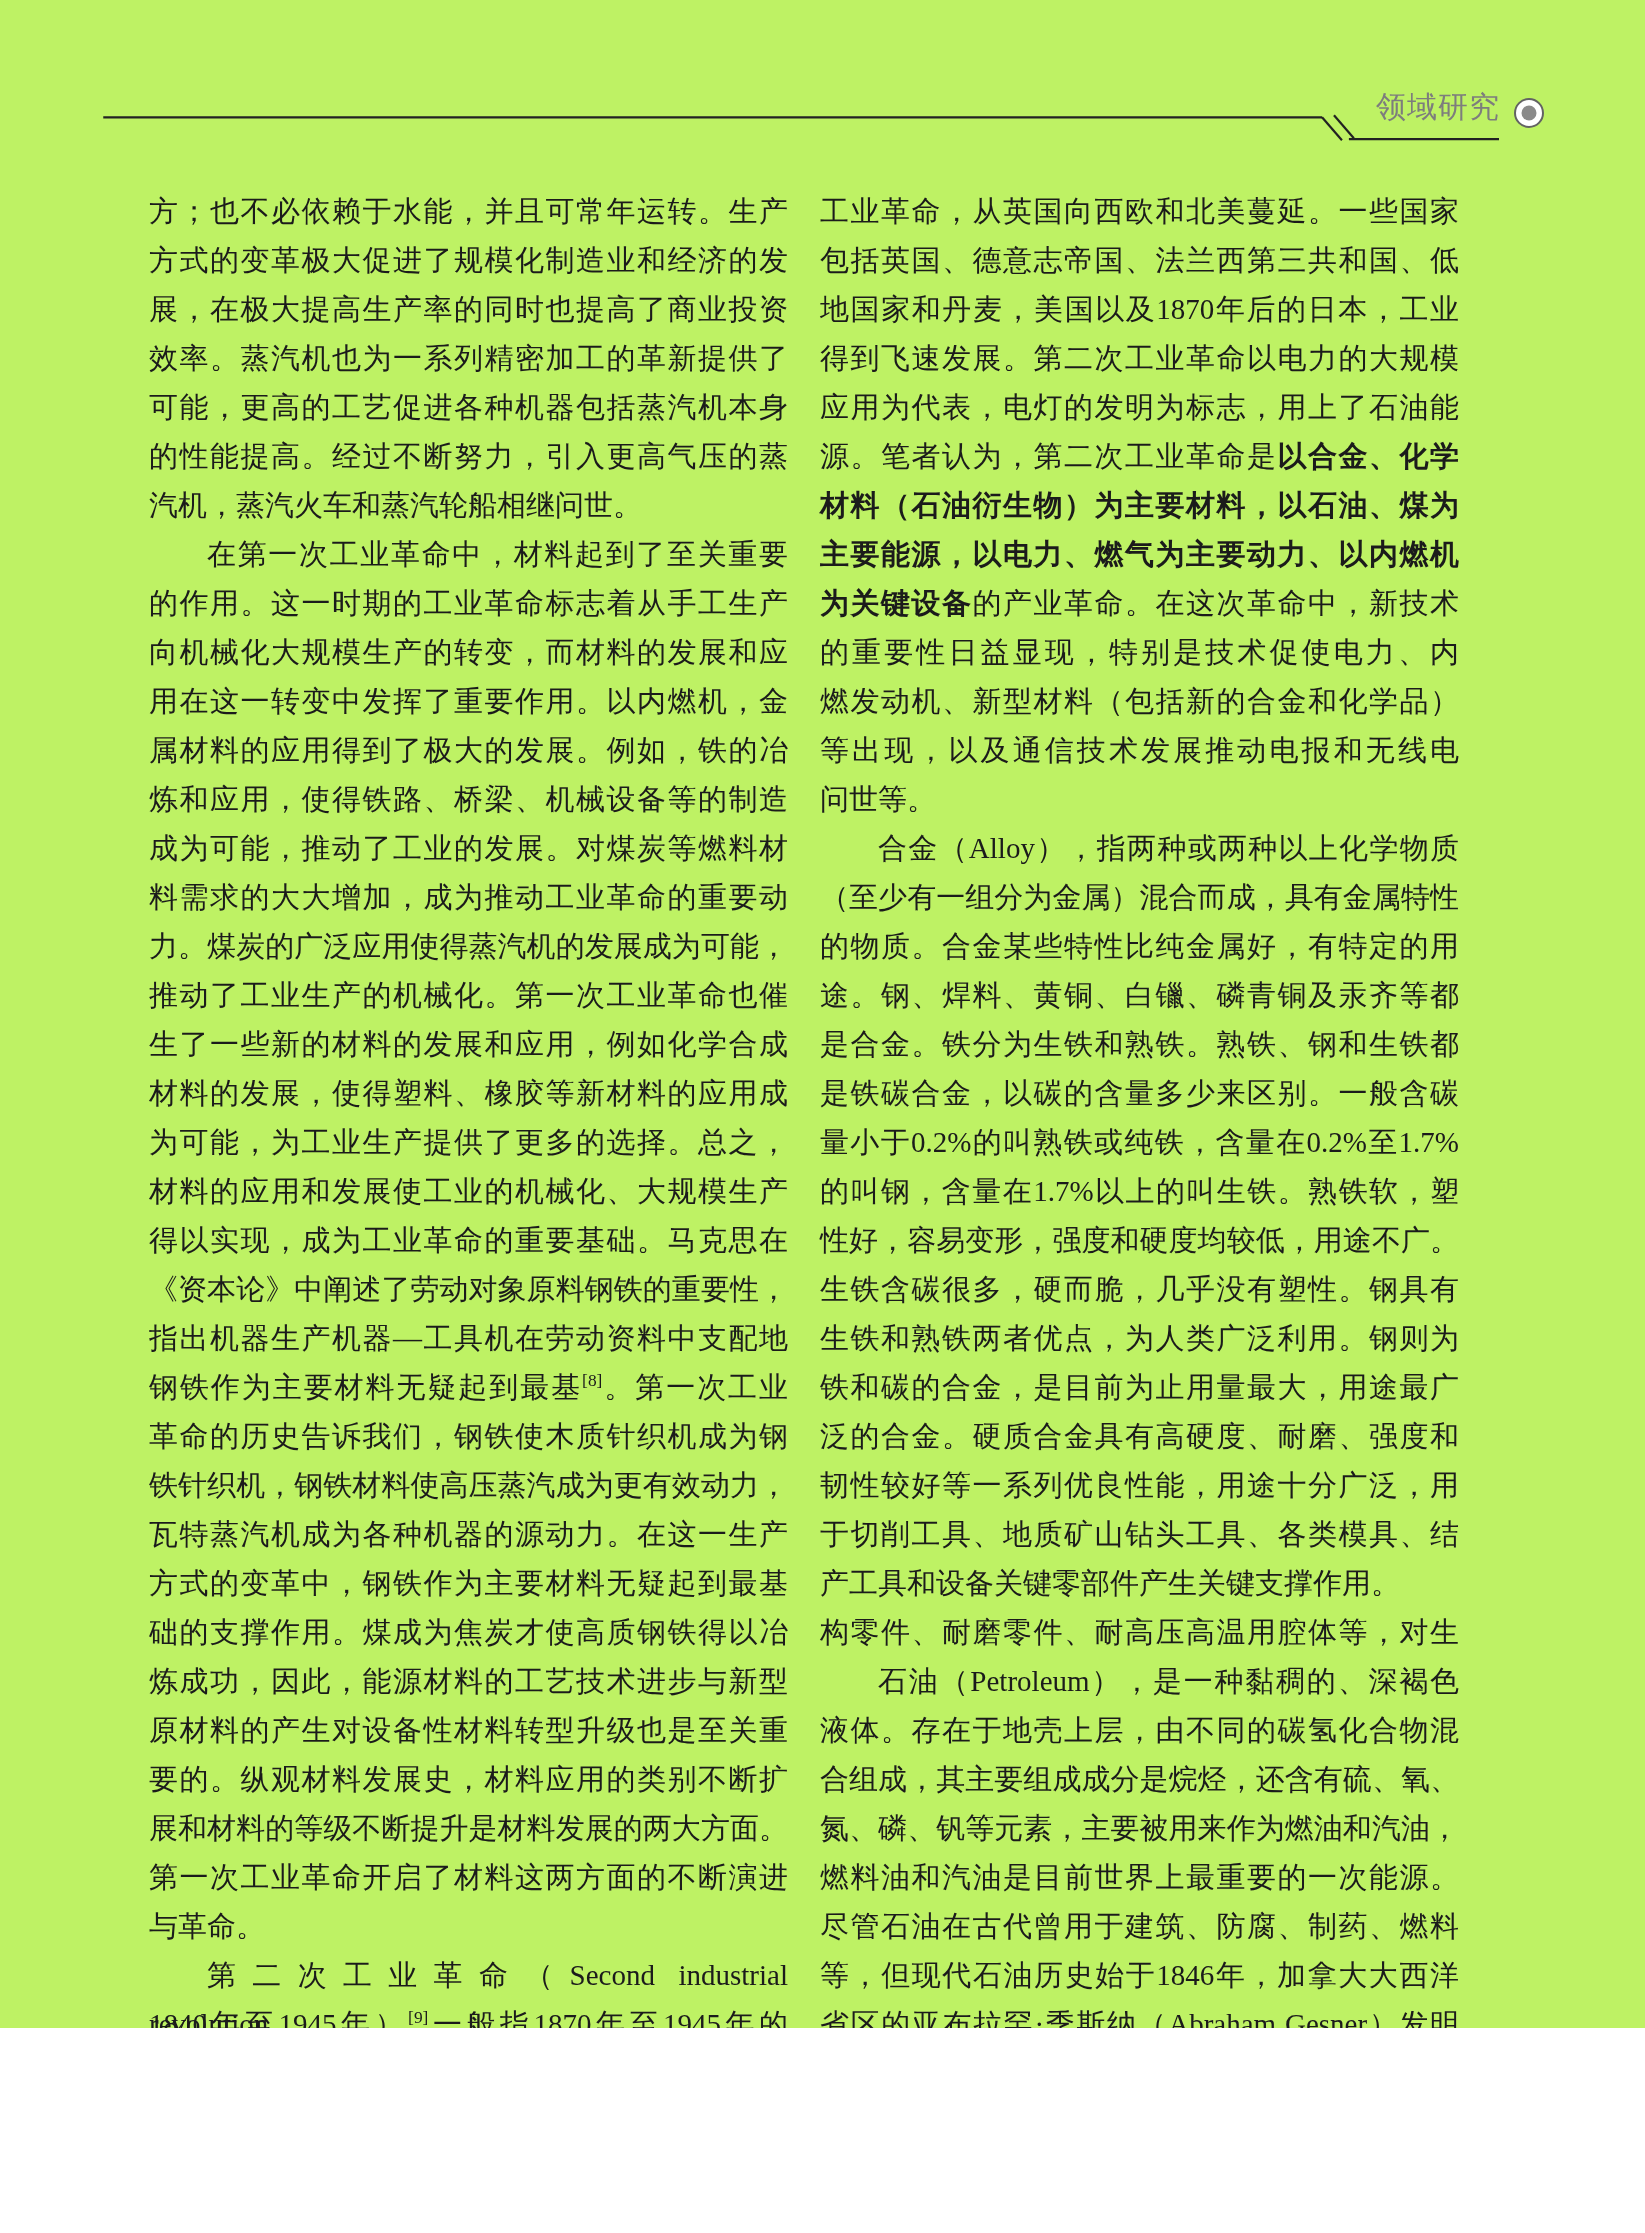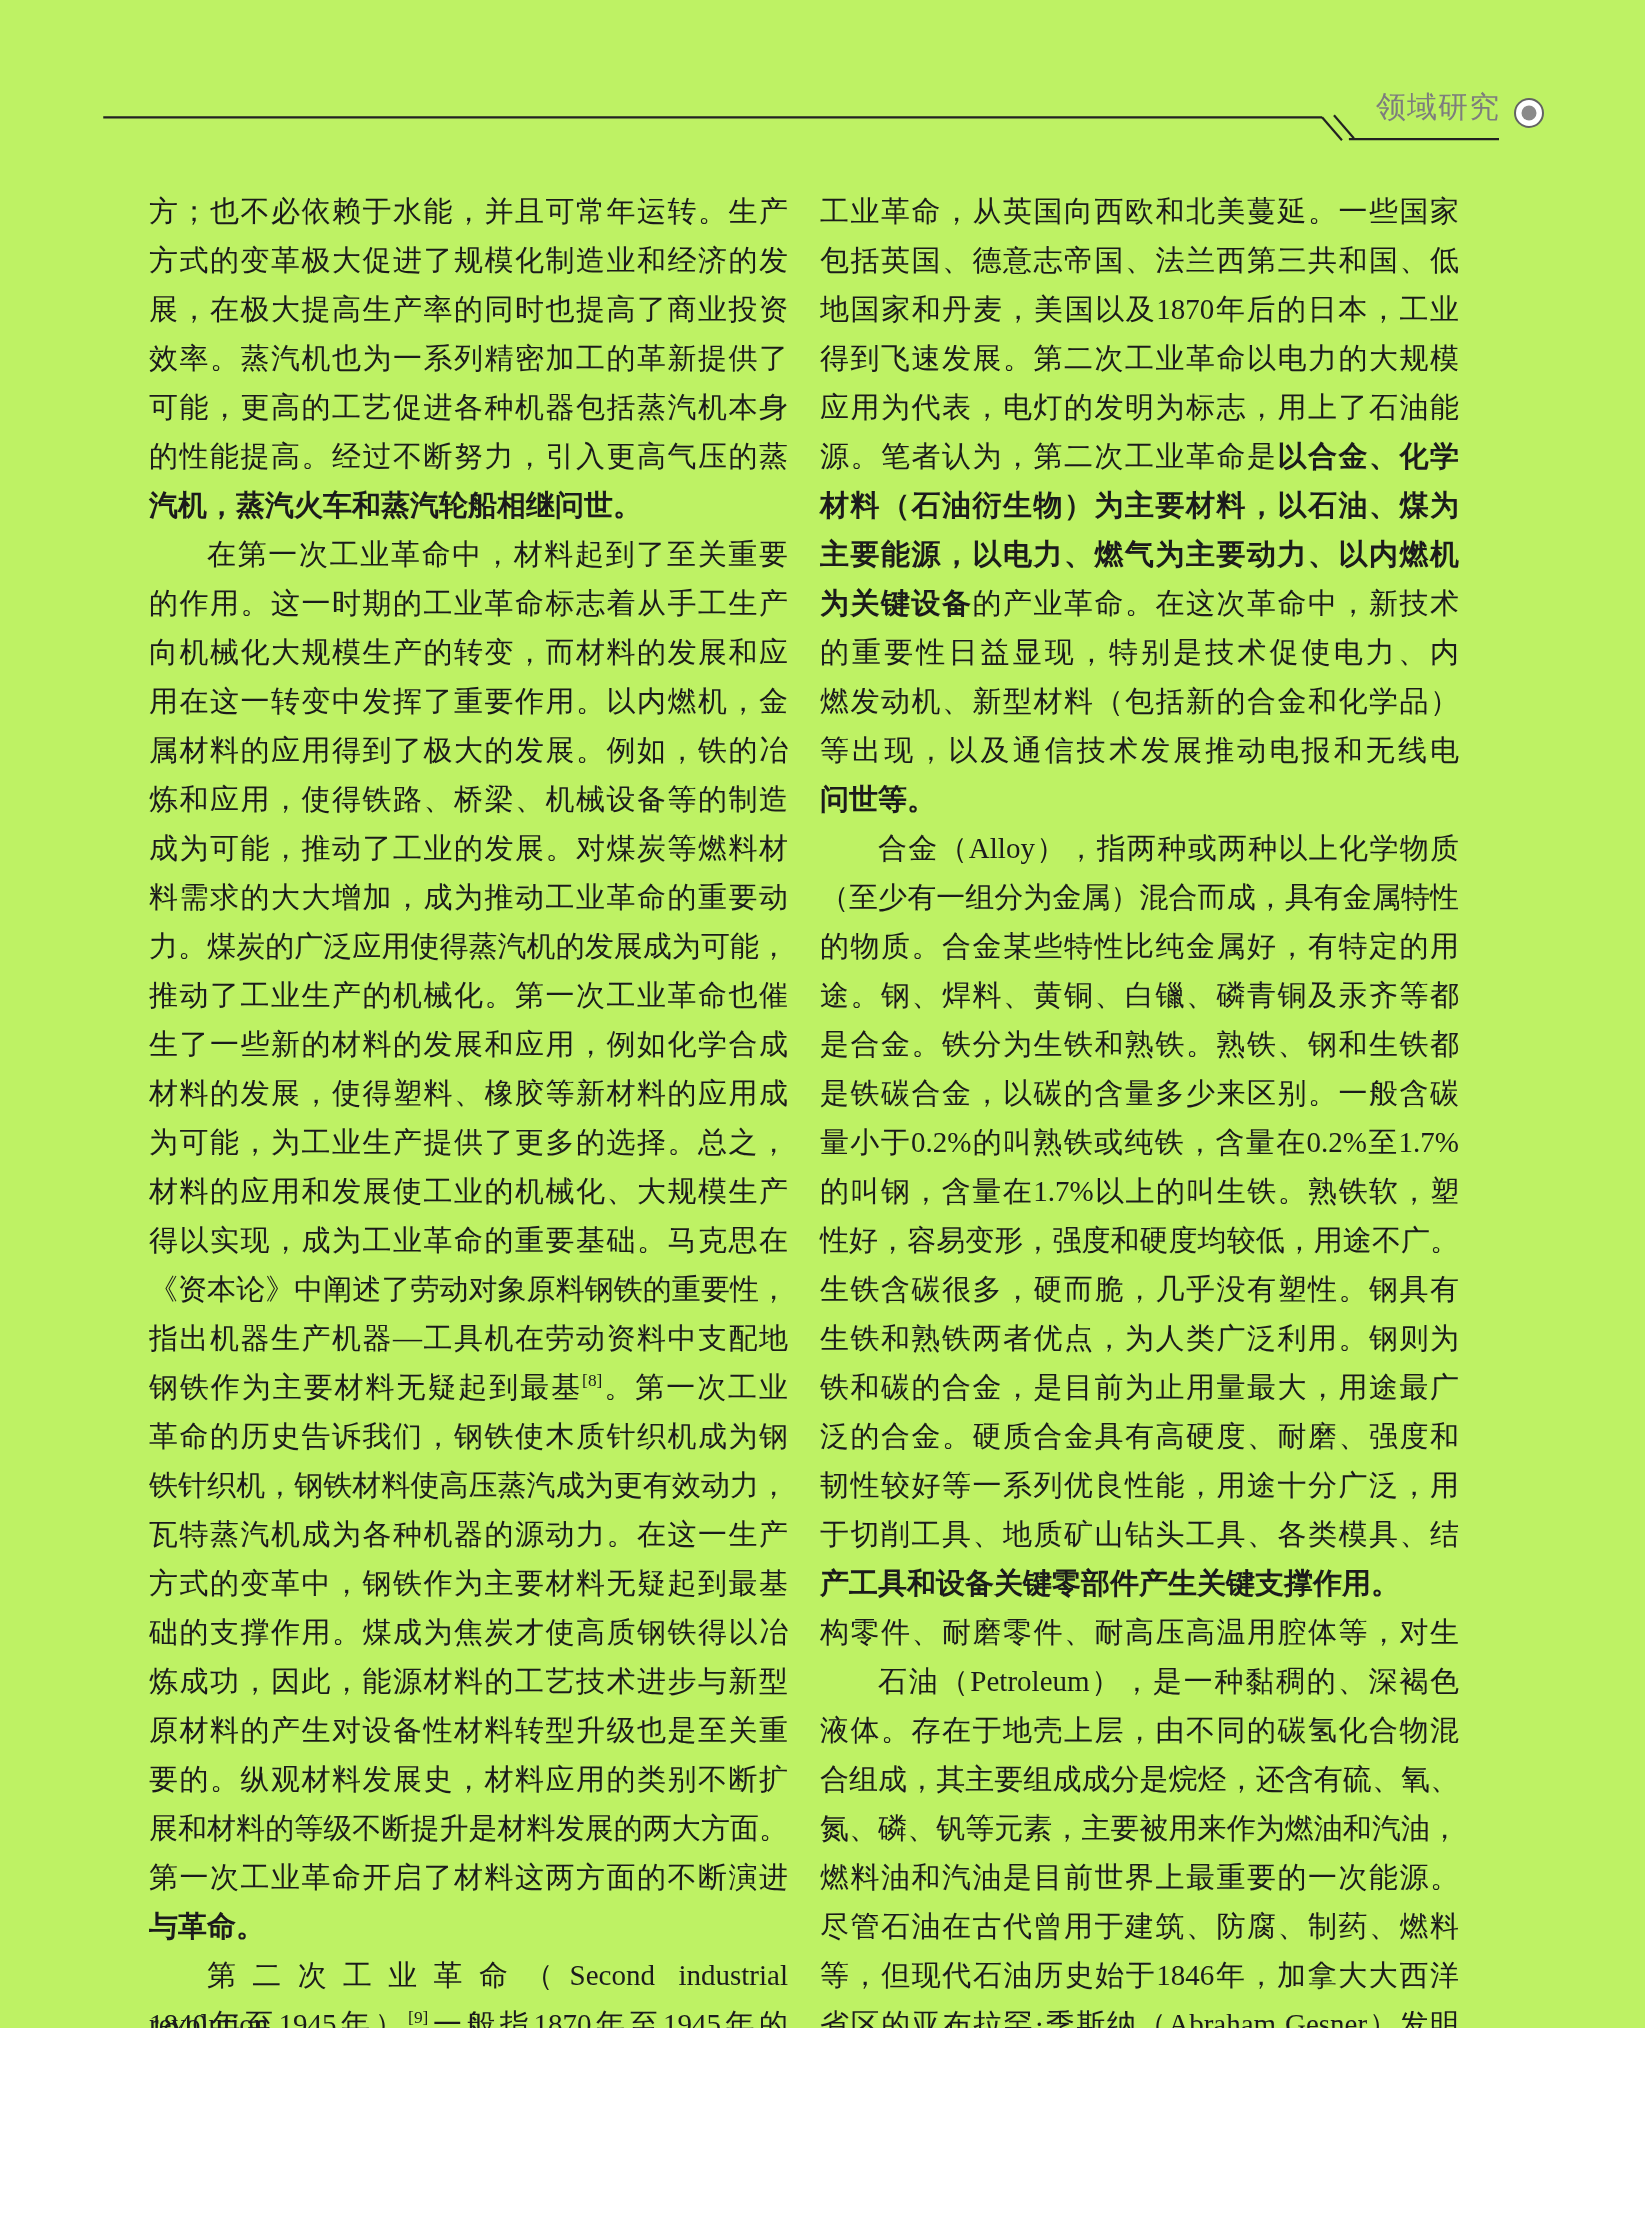--- a/index.html
+++ b/index.html
@@ -32,21 +32,21 @@
   .col{position:absolute;top:187px;width:639px;}
   .col-left{left:149px;}
   .col-right{left:820px;}
   .line{
     font-size:29px;
     height:49px;line-height:49px;
     text-align:justify;
     text-align-last:justify;
     -moz-text-align-last:justify;
   }
-  .line.last{text-align-last:left;font-weight:bold;-moz-text-align-last:left;}
+  .line.last{text-align-last:left;-moz-text-align-last:left;}
   .line.indent{text-indent:58px;}
   .line b{font-weight:bold;}
   .line sup{
     font-size:0.60em;vertical-align:super;line-height:0;
   }
   
   .footer{
     position:absolute;top:2113px;left:0;width:1646px;height:44px;
     font-family:"Liberation Sans", sans-serif;
     font-size:27px;line-height:36px;color:#222;

